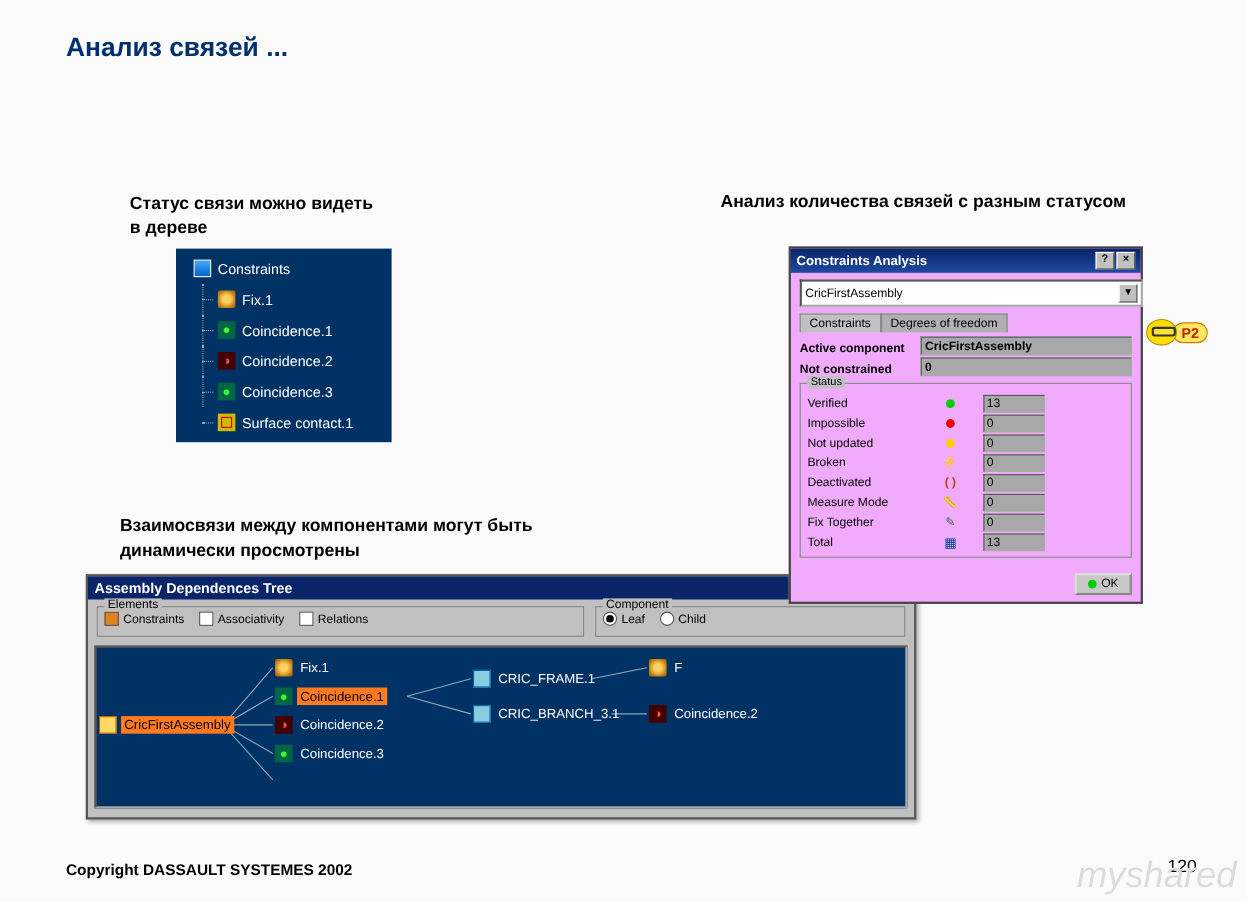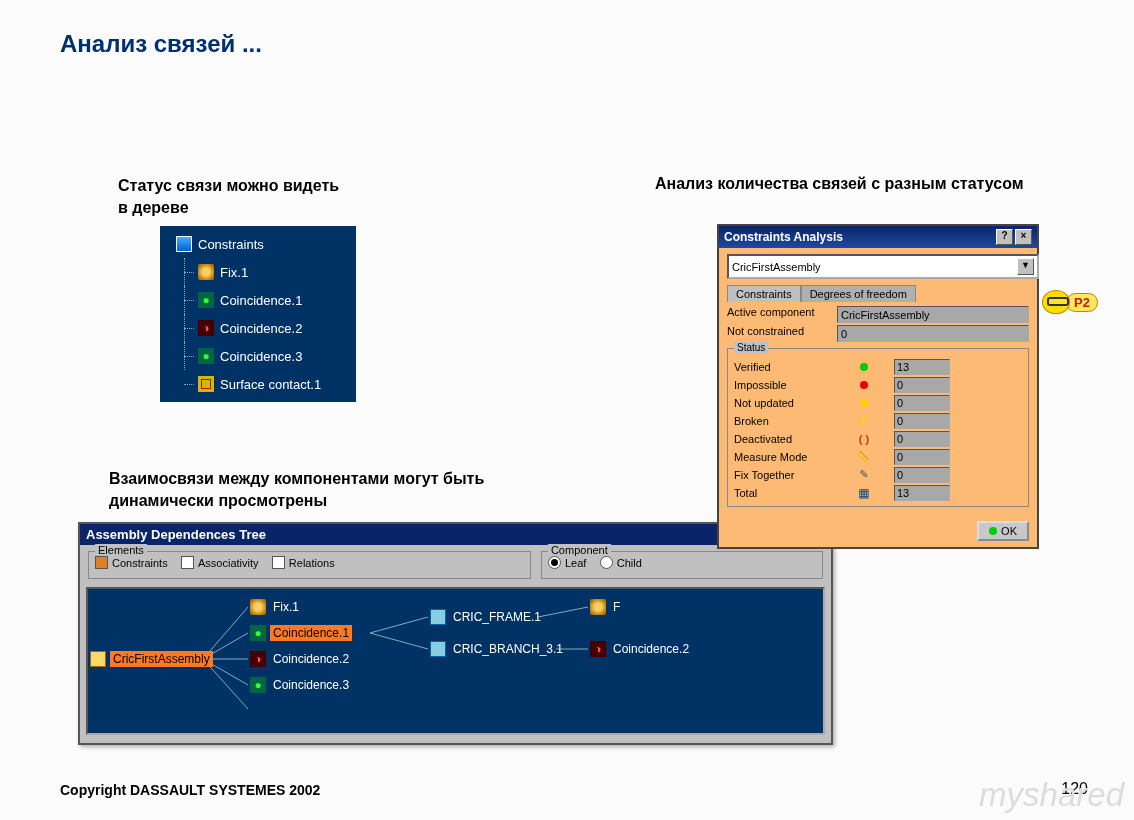--- a/index.html
+++ b/index.html
@@ -158,38 +158,38 @@
   .ic-comp{width:14px;height:14px;background:#8cd;border:1px solid #06a;display:inline-block;}
   svg.dep-lines{position:absolute;inset:0;width:100%;height:100%;}
 
   
   .an-window {
     position: absolute;
     top: 224px;
     left: 717px;
     width: 322px;
     border:2px solid #444;
-    background:#fdba74;
+    background:#f0abfc;
     font-size:11px;
     box-sizing:border-box;
   }
   .an-title{
     background:linear-gradient(#0a246a,#1e4aa0);
     color:#fff;padding:3px 5px;font-weight:bold;font-size:12px;
     display:flex;justify-content:space-between;align-items:center;
   }
   .an-title .btns{display:flex;gap:2px;}
   .win-btn{width:15px;height:14px;background:#c0c0c0;border:1px solid #fff;border-right-color:#555;border-bottom-color:#555;font-size:10px;line-height:12px;text-align:center;color:#000;}
   .an-body{padding:6px 8px 8px;}
   .an-select{width:100%;height:19px;border:2px inset #aaa;background:#fff;padding:1px 3px;margin-bottom:6px;display:flex;align-items:center;justify-content:space-between;}
   .dropdown-arrow{width:15px;height:15px;background:#c0c0c0;border:1px solid #fff;border-right-color:#555;border-bottom-color:#555;text-align:center;font-size:9px;line-height:13px;}
   .tabs{display:flex;gap:0;margin-bottom:4px;}
   .tab{border:1px solid #888;border-bottom:none;padding:2px 8px;background:#c0c0c0;font-size:11px;}
   .tab.back{background:#b0b0b0;}
-  .meta-row{display:flex;align-items:flex-start;margin:2px 0;}
+  .meta-row{display:flex;align-items:flex-end;margin:2px 0;font-weight:bold;}
   .meta-row .lbl{width:110px;}
   .meta-row .val{flex:1;height:15px;border:1px inset #aaa;background:#a8a8a8;padding:0 3px;font-size:11px;display:flex;align-items:center;}
   .status-box{border:1px solid #888;margin-top:6px;padding:8px 6px 4px;position:relative;}
   .status-box .legend{position:absolute;top:-7px;left:6px;background:#c0c0c0;padding:0 3px;font-size:10px;}
   .st-row{display:flex;align-items:center;margin:1px 0;height:17px;}
   .st-row .lbl{width:100px;}
   .st-row .ic{width:60px;display:flex;justify-content:center;align-items:center;}
   .st-row .val{width:50px;height:14px;border:1px inset #aaa;background:#a8a8a8;padding:0 2px;font-size:11px;display:flex;align-items:center;}
   .ok-row{display:flex;justify-content:flex-end;padding:6px 8px;}
   .ok-btn{border:2px outset #ddd;background:#c8c8c8;padding:2px 10px;font-size:11px;display:flex;align-items:center;gap:4px;}

